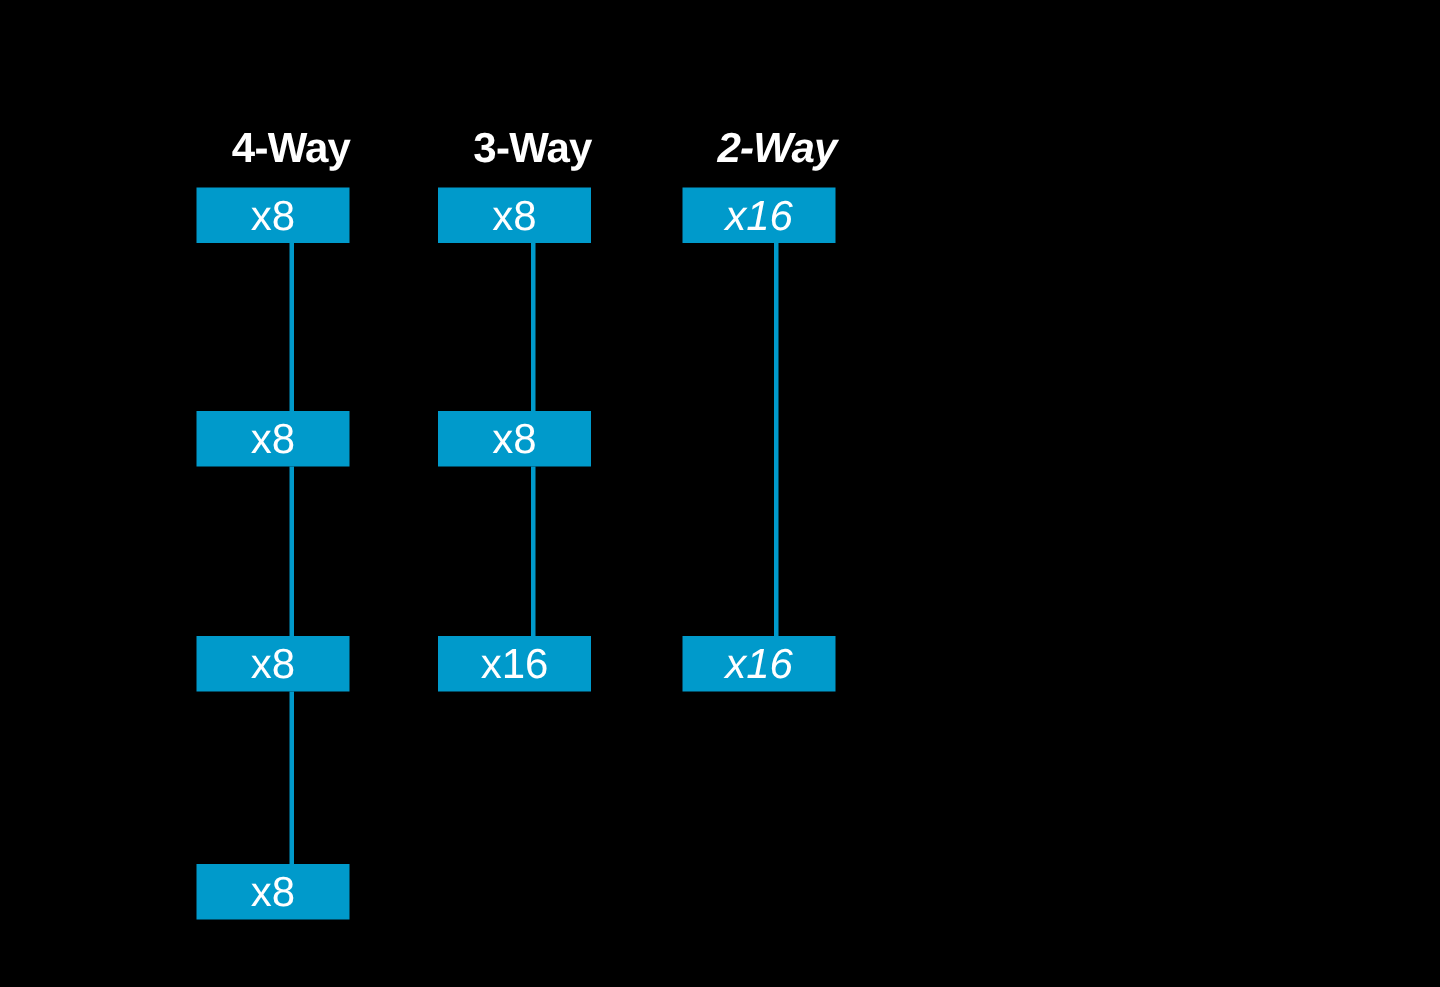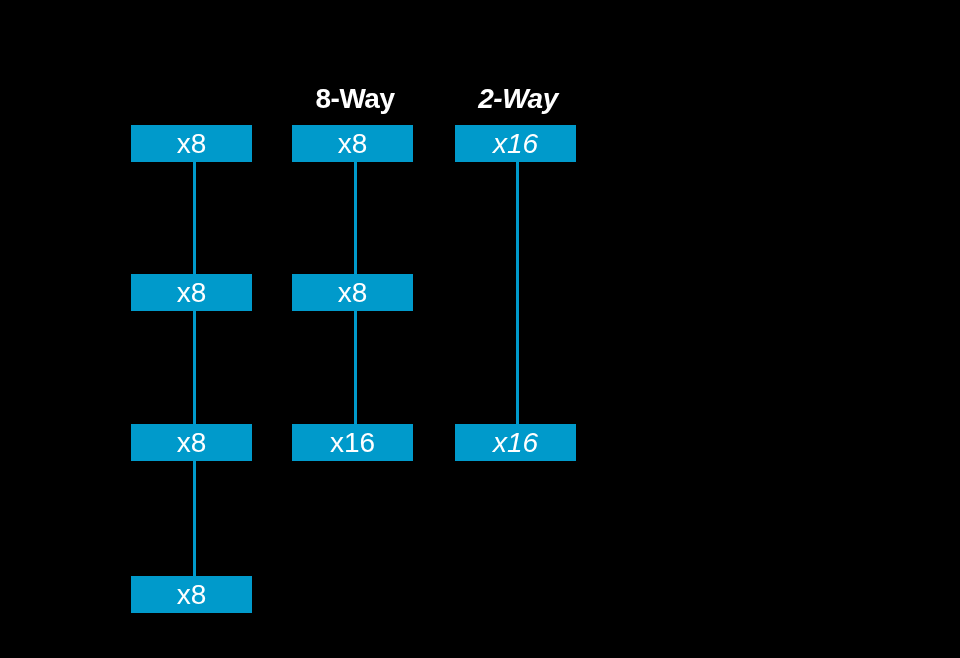--- a/index.html
+++ b/index.html
@@ -26,21 +26,21 @@
     line-height: 30px;
     text-align: center;
     color: var(--text);
     font-size: 28px;
     font-weight: bold;
     letter-spacing: -0.5px;
     white-space: nowrap;
   }
   .slot {
     position: absolute;
-    width: 121px;
+    width: 102px;
     height: 37px;
     background: var(--slot-fill);
   }
   .slot .slot-label {
     display: block;
     width: 100%;
     height: 37px;
     line-height: 37px;
     text-align: center;
     color: var(--text);
@@ -68,21 +68,22 @@
   .seg-r1r2 { top: 162px; height: 112px; }
   .seg-r2r3 { top: 311px; height: 113px; }
   .seg-r3r4 { top: 461px; height: 115px; }
   .seg-r1r3 { top: 162px; height: 262px; }
 </style>
 </head>
 <body>
 
 <div class="canvas">
 
-  <div class="col-header c2">8-Way</div>
+  <div class="col-header c1">4-Way</div>
+  <div class="col-header c2">3-Way</div>
   <div class="col-header c3">2-Way</div>
 
   <div class="connector l1 seg-r1r2"></div>
   <div class="connector l1 seg-r2r3"></div>
   <div class="connector l1 seg-r3r4"></div>
 
   <div class="connector l2 seg-r1r2"></div>
   <div class="connector l2 seg-r2r3"></div>
 
   <div class="connector l3 seg-r1r3"></div>

